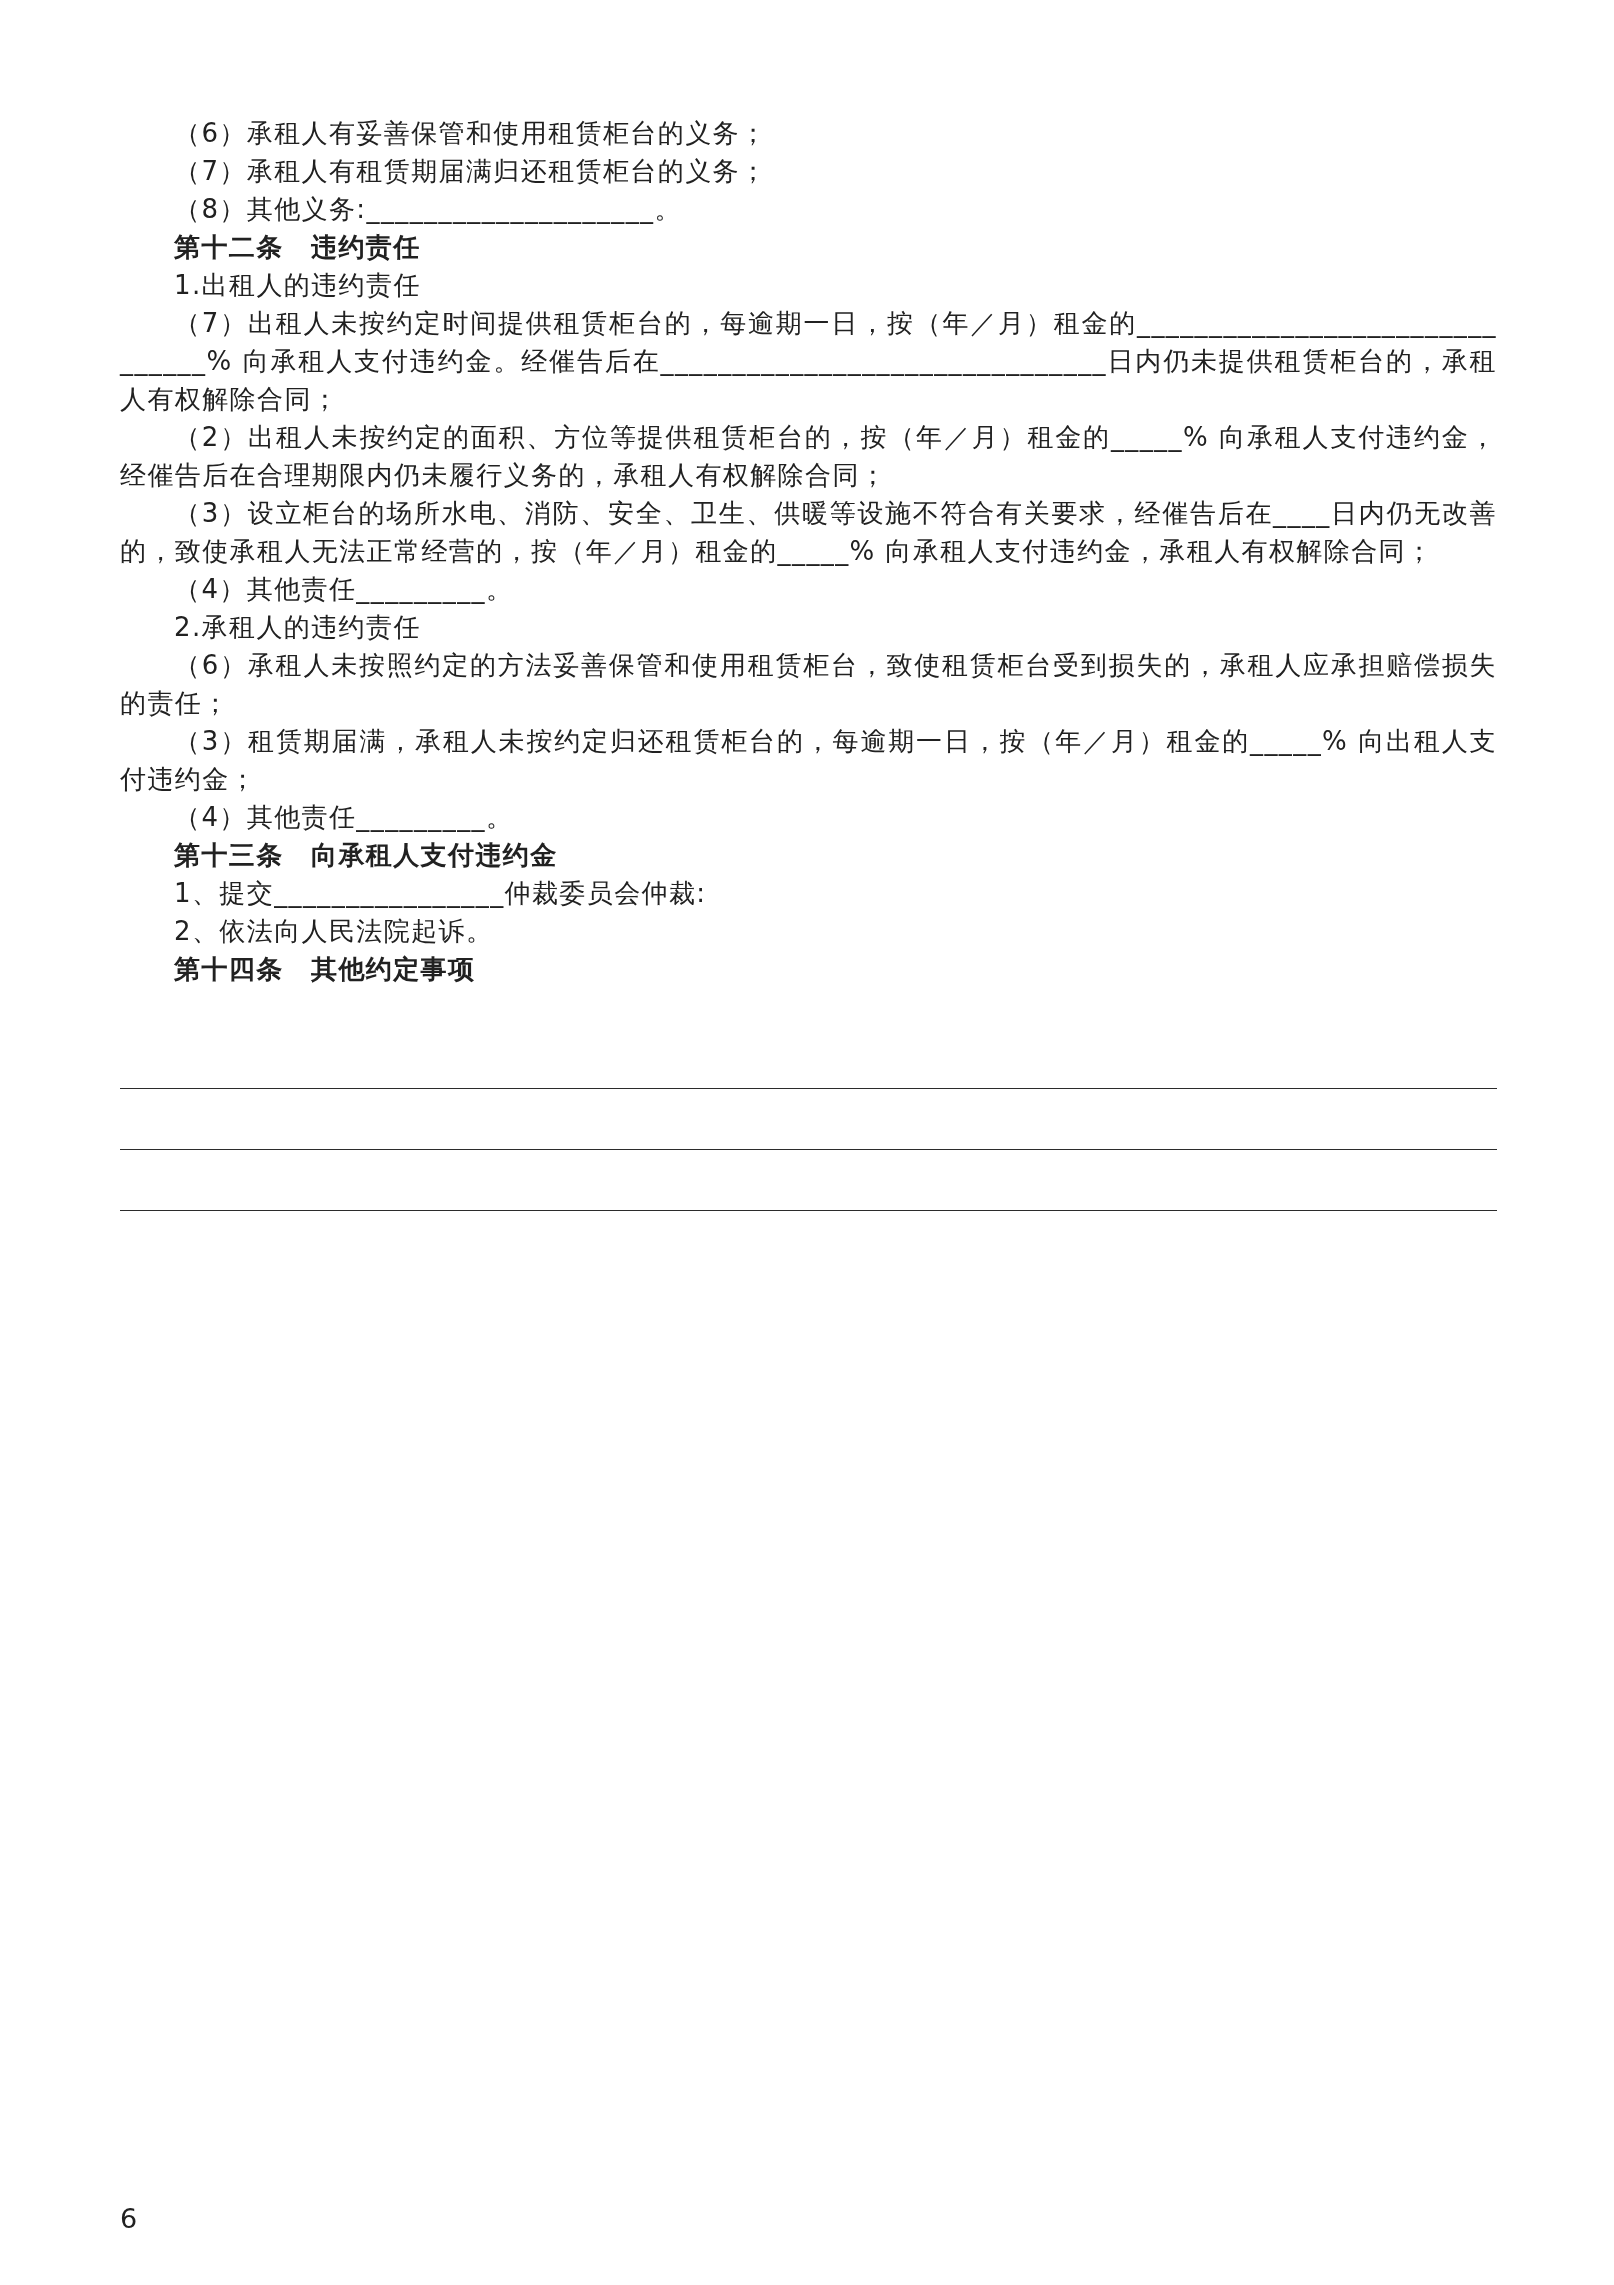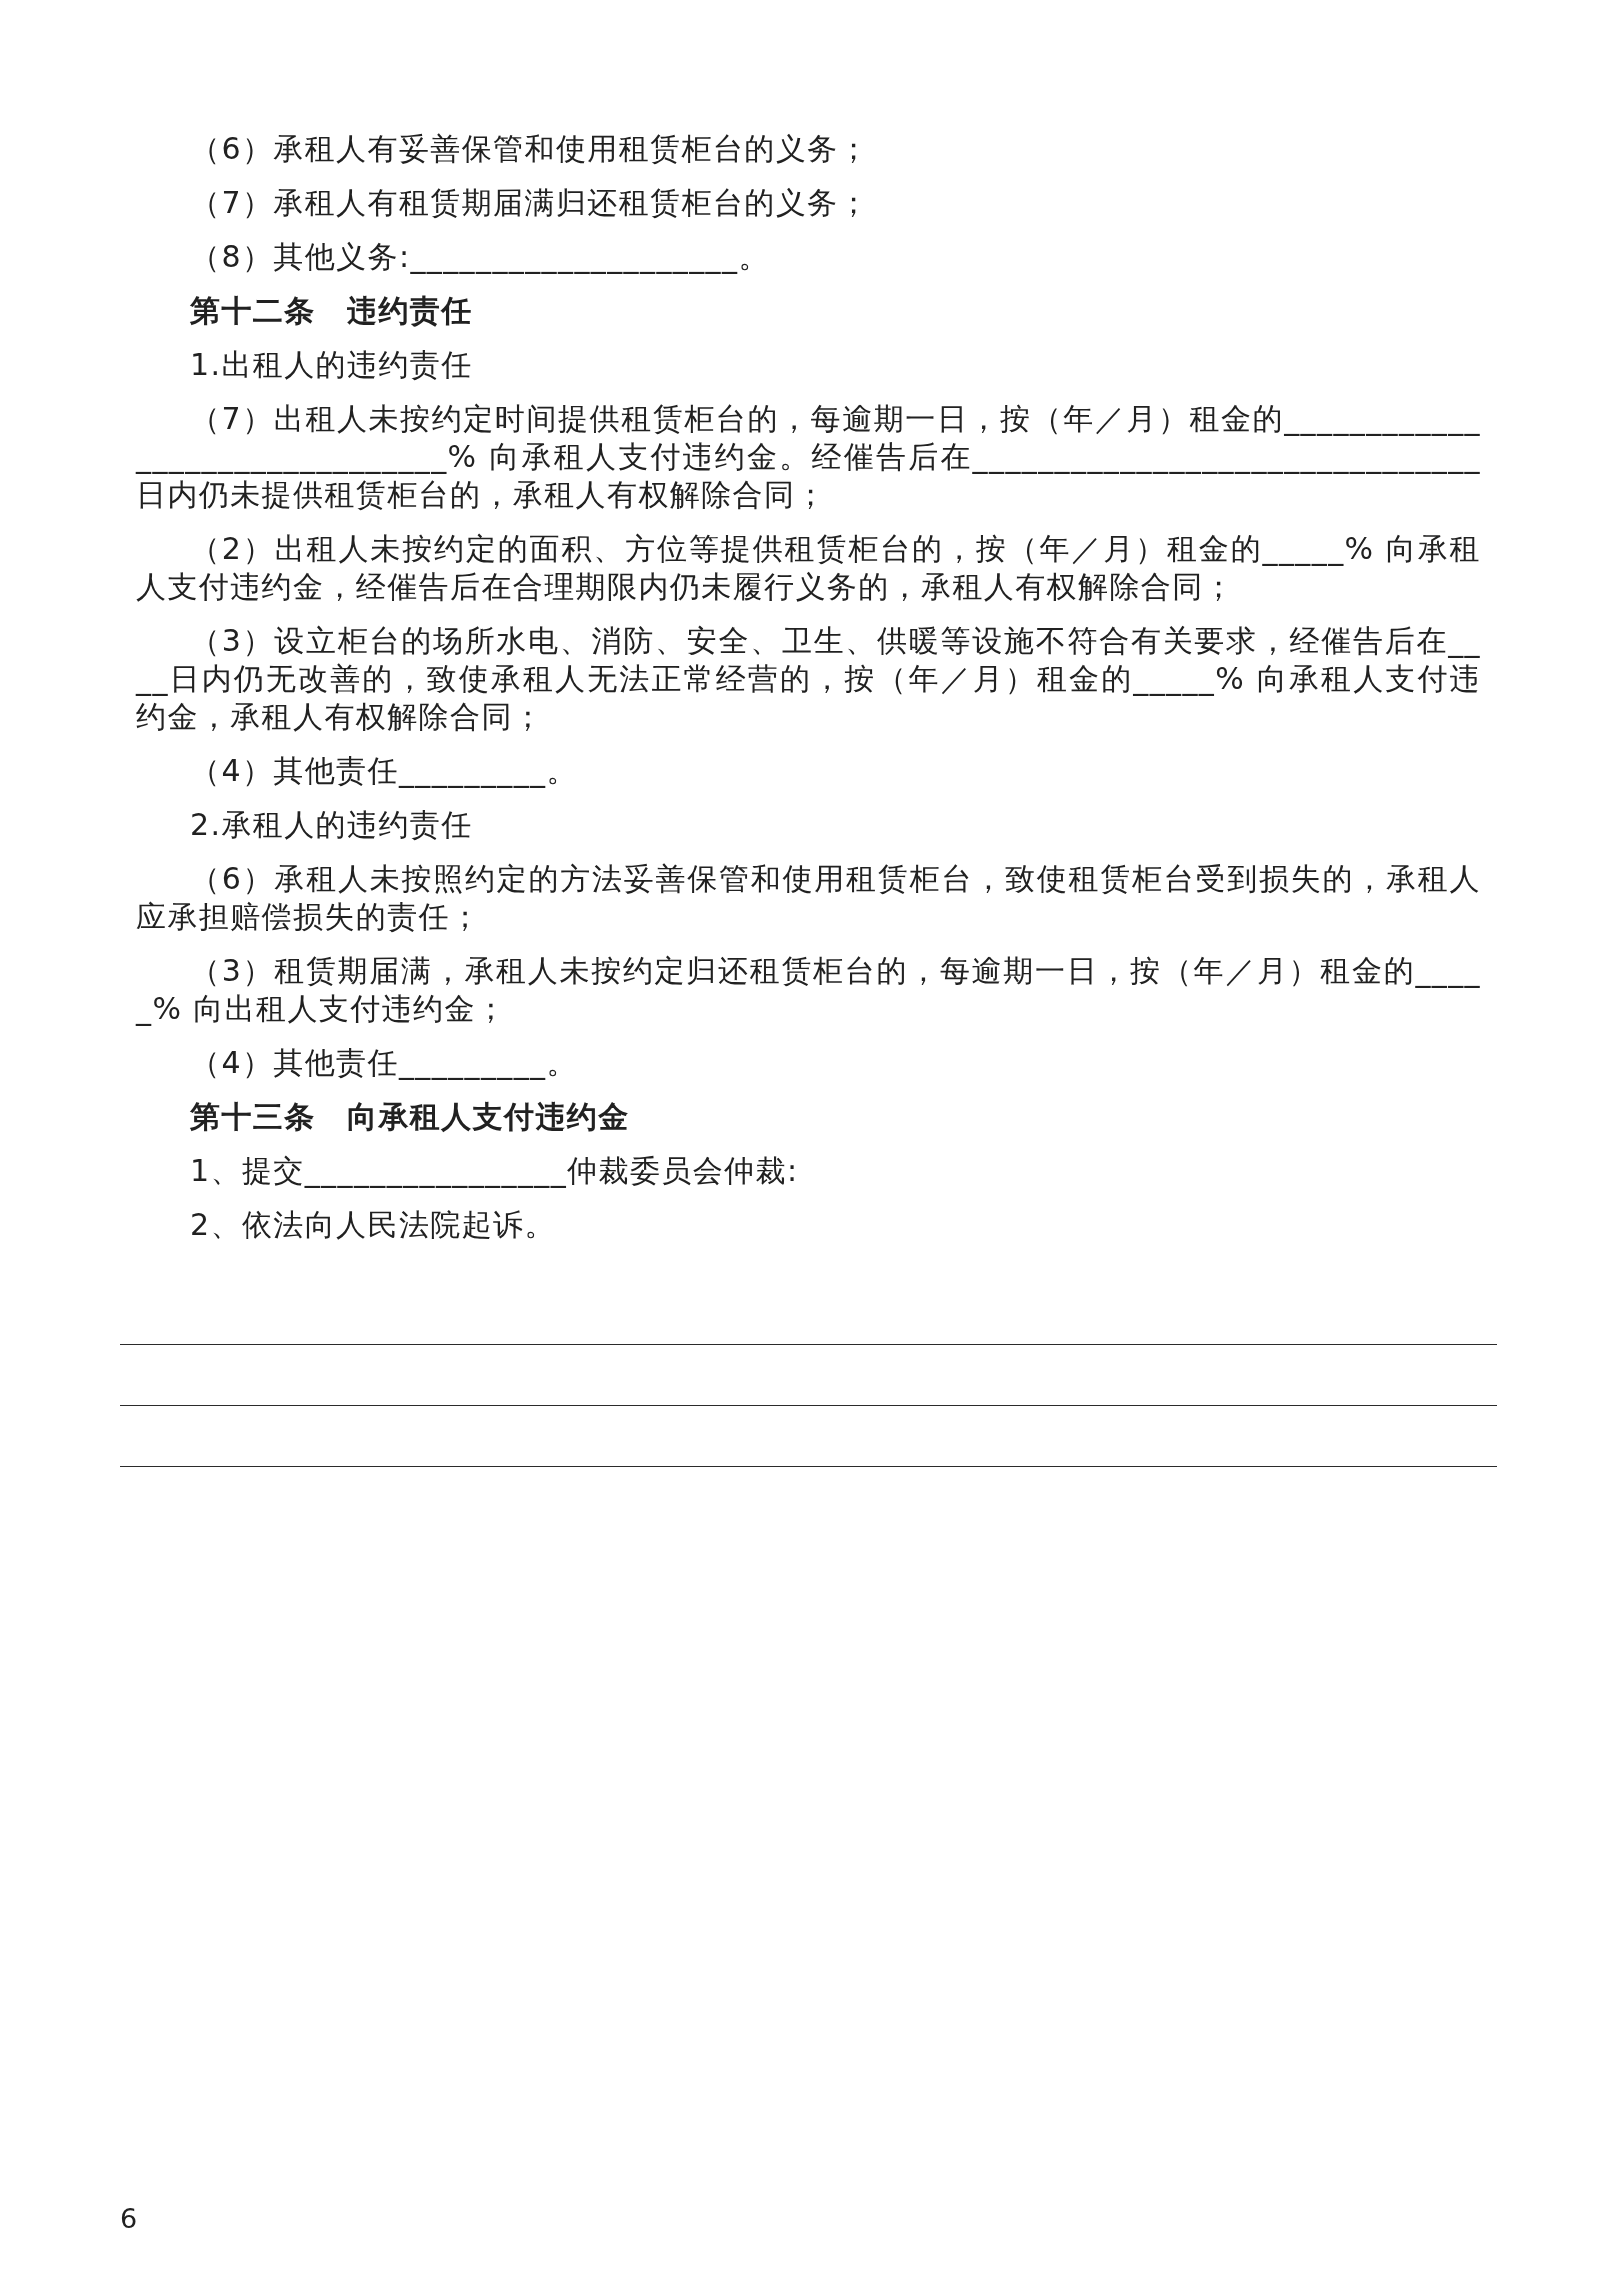--- a/index.html
+++ b/index.html
@@ -20,22 +20,22 @@
     background: #ffffff;
     overflow: hidden;
   }
   .content {
     position: absolute;
     left: 120px;
     right: 118px;
     top: 114px;
   }
   .para {
-    margin: 16px;
-    font-size: 30px;
+    margin: 0;
+    font-size: 26px;
     line-height: 38px;
     letter-spacing: 1.4px;
     text-align: justify;
     text-indent: 54px;
     word-break: break-all;
     color: #212121;
   }
   .para.heading {
     font-weight: 700;
   }
@@ -69,20 +69,21 @@
       <p class="para">（2）出租人未按约定的面积、方位等提供租赁柜台的，按（年／月）租金的_____% 向承租人支付违约金，经催告后在合理期限内仍未履行义务的，承租人有权解除合同；</p>
       <p class="para">（3）设立柜台的场所水电、消防、安全、卫生、供暖等设施不符合有关要求，经催告后在____日内仍无改善的，致使承租人无法正常经营的，按（年／月）租金的_____% 向承租人支付违约金，承租人有权解除合同；</p>
       <p class="para">（4）其他责任_________。</p>
       <p class="para">2.承租人的违约责任</p>
       <p class="para">（6）承租人未按照约定的方法妥善保管和使用租赁柜台，致使租赁柜台受到损失的，承租人应承担赔偿损失的责任；</p>
       <p class="para">（3）租赁期届满，承租人未按约定归还租赁柜台的，每逾期一日，按（年／月）租金的_____% 向出租人支付违约金；</p>
       <p class="para">（4）其他责任_________。</p>
       <p class="para heading">第十三条　向承租人支付违约金</p>
       <p class="para">1、提交________________仲裁委员会仲裁:</p>
       <p class="para">2、依法向人民法院起诉。</p>
+      <p class="para heading">第十四条　其他约定事项</p>
       <div class="ruled-lines">
         <div class="ruled-line"></div>
         <div class="ruled-line"></div>
         <div class="ruled-line"></div>
       </div>
     </div>
   <div class="page-number">6</div>
 </div>
 
 

